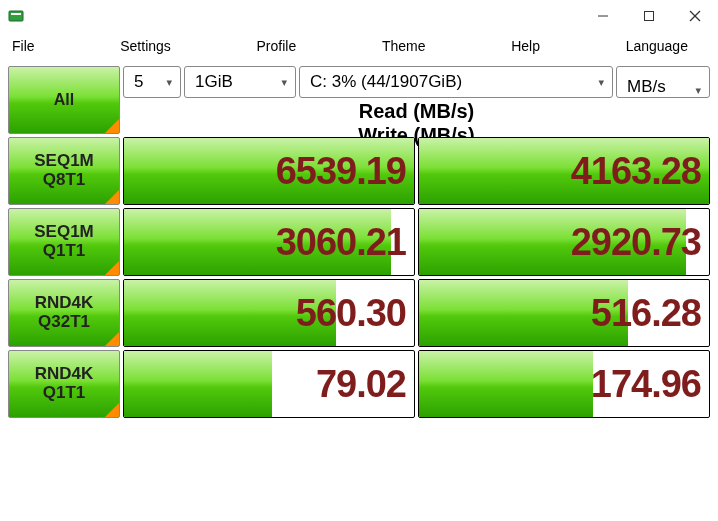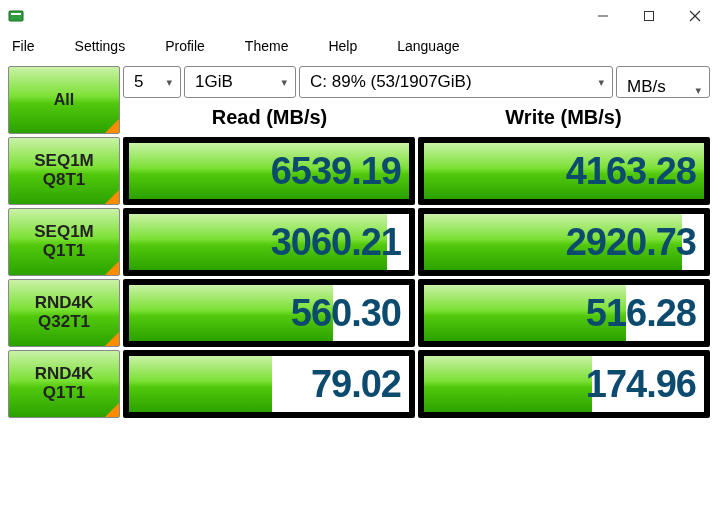--- a/index.html
+++ b/index.html
@@ -33,23 +33,24 @@
   .winbtn {
     width: 46px; height: 32px;
     display: flex; align-items: center; justify-content: center;
     font-size: 14px; color: #444;
     cursor: default;
   }
   .winbtn svg { width: 12px; height: 12px; stroke: #333; }
   .menubar {
     display: flex;
     padding: 4px 6px 8px 8px;
-    gap: 12px;
+    gap: 0;
     font-size: 14px;
     color: #000;
+    justify-content: space-between;
   }
   .menubar .menu-item {
     padding: 2px 14px 2px 4px;
     cursor: default;
     margin-right: 10px;
   }
   .content {
     padding: 2px 8px 8px 8px;
   }
   .row {
@@ -102,40 +103,41 @@
   .sel .chev {
     font-size: 11px;
     color: #555;
     margin-left: 6px;
   }
   .header-row {
     display: flex;
     gap: 1px;
     height: 34px;
     align-items: center;
+    flex-direction: column;
   }
   .header-cell {
     text-align: center;
     font-weight: 700;
     font-size: 20px;
     color: #000;
   }
   .val-cell {
     height: 68px;
-    border: 6px solid #000000;
+    border: 1px solid #000000;
     border-radius: 2px;
     position: relative;
     overflow: hidden;
     display: flex;
     align-items: center;
     justify-content: flex-end;
     padding-right: 8px;
     font-weight: 700;
     font-size: 38px;
-    color: #0c4a6e;
+    color: #7f1d1d;
     background: #fff;
   }
   .val-cell .bar {
     position: absolute;
     left: 0; top: 0; bottom: 0;
     background: linear-gradient(to bottom, #c9f2a6 0%, #7be035 45%, #52c90c 55%, #2ba100 100%);
     z-index: 0;
   }
   .val-cell span.v { position: relative; z-index: 1; letter-spacing: -1px; }
   .col-btn { width: 112px; flex: 0 0 112px; }
@@ -191,21 +193,21 @@
       <div class="selects">
         <div class="sel" style="width:58px;">
           <span>5</span>
           <span class="chev">▾</span>
         </div>
         <div class="sel" style="width:112px;">
           <span>1GiB</span>
           <span class="chev">▾</span>
         </div>
         <div class="sel" style="flex:1;">
-          <span>C: 89% (53/1907GiB)</span>
+          <span>C: 3% (44/1907GiB)</span>
           <span class="chev">▾</span>
         </div>
         <div class="sel" style="width:94px;align-items:flex-end;">
           <span>MB/s</span>
           <span class="chev">▾</span>
         </div>
       </div>
       <div class="header-row">
         <div class="header-cell col-read">Read (MB/s)</div>
         <div class="header-cell col-write">Write (MB/s)</div>

